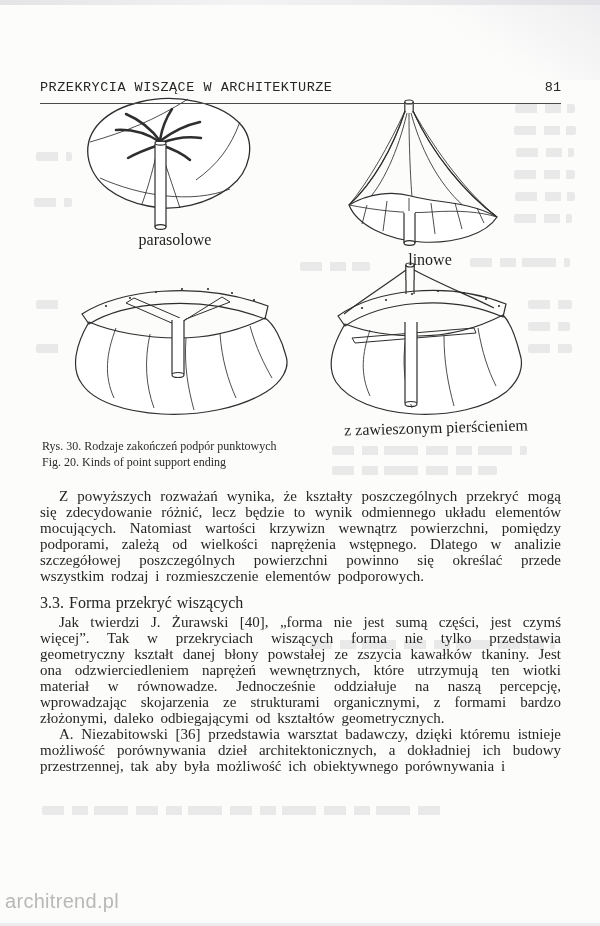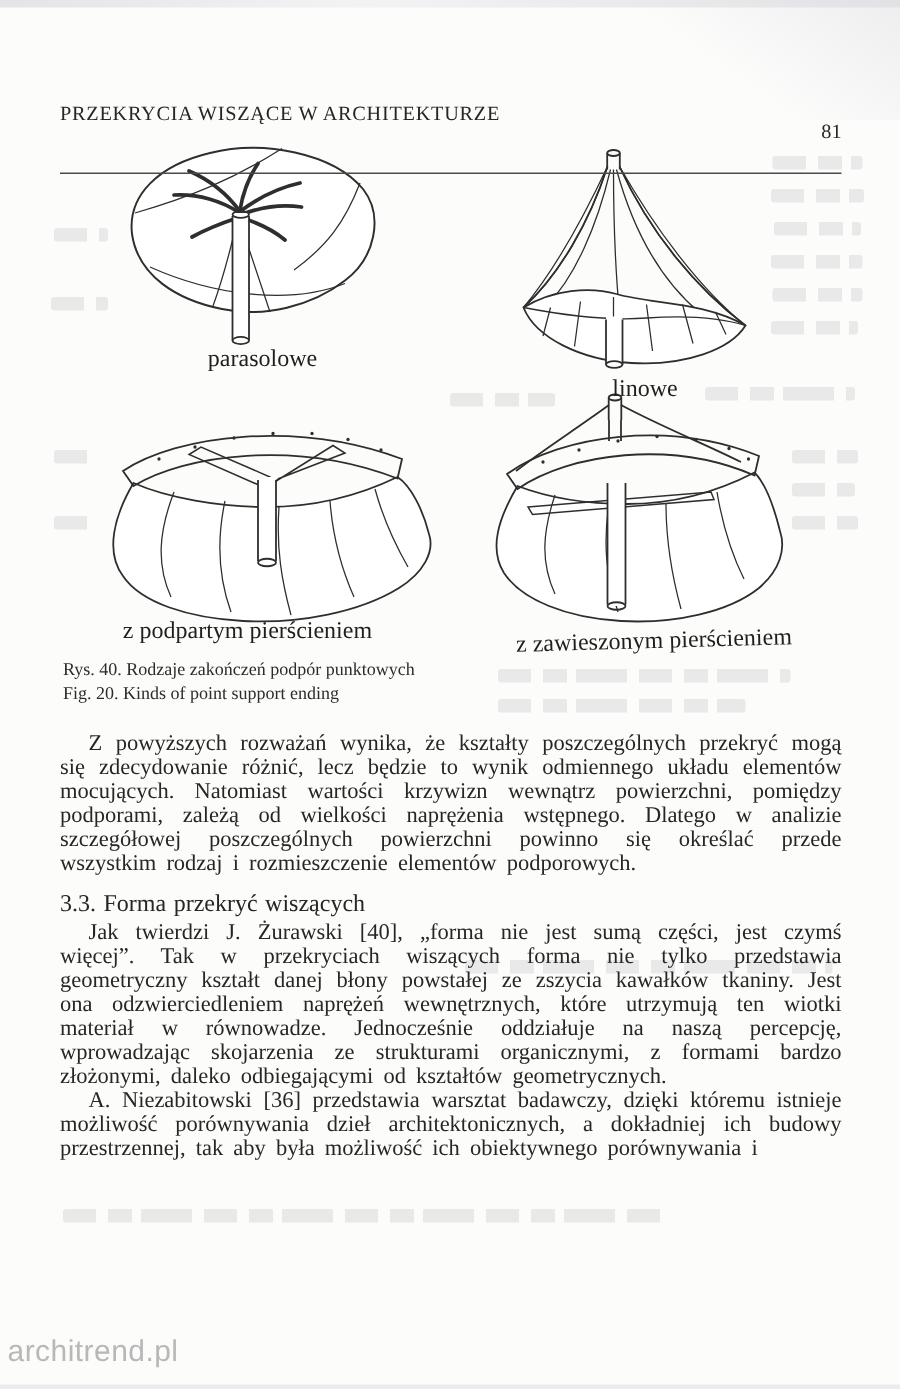--- a/index.html
+++ b/index.html
@@ -15,22 +15,22 @@
   .scan-corner{position:absolute;top:0;right:0;width:170px;height:80px;
     background:linear-gradient(215deg,#e9e9ec,rgba(255,255,255,0) 65%);opacity:.75;z-index:0;}
   .scan-bottom{position:absolute;bottom:0;left:0;right:0;height:3px;background:#ececee;z-index:4;}
 
   
   .bleed{position:absolute;height:9px;opacity:.13;filter:blur(.5px);border-radius:2px;z-index:1;
     background:repeating-linear-gradient(90deg,#6d7280 0 22px,transparent 22px 30px,
       #6d7280 30px 46px,transparent 46px 52px,#6d7280 52px 86px,transparent 86px 94px);}
 
   .header{position:absolute;left:40px;top:56px;width:521px;display:flex;
-    justify-content:space-between;align-items:center;
-    border-bottom:1.4px solid #4a4a4a;padding-bottom:19px;z-index:3;}
+    justify-content:space-between;align-items:flex-end;
+    border-bottom:1.4px solid #4a4a4a;padding-bottom:8px;z-index:3;font-family:Liberation Mono, monospace;}
   .header .title{font-size:13.5px;letter-spacing:.5px;}
   .header .pagenum{font-size:13.5px;margin-top:24px;}
 
   .fig{position:absolute;z-index:2;}
   .fig svg{display:block;}
   .ln{fill:none;stroke:#2e2e2e;stroke-width:1.2;}
   .thin{fill:none;stroke:#2e2e2e;stroke-width:.85;}
   .arm{fill:none;stroke:#2e2e2e;stroke-width:2.5;stroke-linecap:round;}
 
   .figcap{position:absolute;z-index:3;font-size:16px;text-align:center;color:#1f1f1f;}
@@ -207,25 +207,24 @@
       <rect x="83" y="62" width="12" height="84" fill="#fff"></rect>
       <path class="ln" d="M83,64 L83,145 M95,64 L95,145"></path>
       <ellipse cx="89" cy="146" rx="6" ry="2.5" fill="#fff" class="ln"></ellipse>
       <ellipse cx="88" cy="7" rx="4.2" ry="2" fill="#fff" class="ln"></ellipse>
       <path class="ln" d="M83.8,7 L83.8,22 M92.2,7 L92.2,22"></path>
     </svg>
   </div>
 
   <div class="figcap" style="left:80px;top:231px;width:190px">parasolowe</div>
   <div class="figcap" style="left:350px;top:251px;width:160px">linowe</div>
-  <div class="figcap" style="left:50px;top:412px;width:230px">z podpartym pierścieniem</div>
   <div class="figcap tilt" style="left:317px;top:419px;width:238px">z zawieszonym pierścieniem</div>
 
   <div class="ryscap">
-    <div>Rys. 40. Rodzaje zakończeń podpór punktowych</div>
+    <div>Rys. 30. Rodzaje zakończeń podpór punktowych</div>
     <div>Fig. 20. Kinds of point support ending</div>
   </div>
 
   <div class="bodycol">
     <p>Z powyższych rozważań wynika, że kształty poszczególnych przekryć mogą się zdecydowanie różnić, lecz będzie to wynik odmiennego układu elementów mocujących. Natomiast wartości krzywizn wewnątrz powierzchni, pomiędzy podporami, zależą od wielkości naprężenia wstępnego. Dlatego w analizie szczegółowej poszczególnych powierzchni powinno się określać przede wszystkim rodzaj i rozmieszczenie elementów podporowych.</p>
     <h3>3.3. Forma przekryć wiszących</h3>
     <p>Jak twierdzi J. Żurawski [40], „forma nie jest sumą części, jest czymś więcej”. Tak w przekryciach wiszących forma nie tylko przedstawia geometryczny kształt danej błony powstałej ze zszycia kawałków tkaniny. Jest ona odzwierciedleniem naprężeń wewnętrznych, które utrzymują ten wiotki materiał w równowadze. Jednocześnie oddziałuje na naszą percepcję, wprowadzając skojarzenia ze strukturami organicznymi, z formami bardzo złożonymi, daleko odbiegającymi od kształtów geometrycznych.</p>
     <p>A. Niezabitowski [36] przedstawia warsztat badawczy, dzięki któremu istnieje możliwość porównywania dzieł architektonicznych, a dokładniej ich budowy przestrzennej, tak aby była możliwość ich obiektywnego porównywania i</p>
   </div>
 

